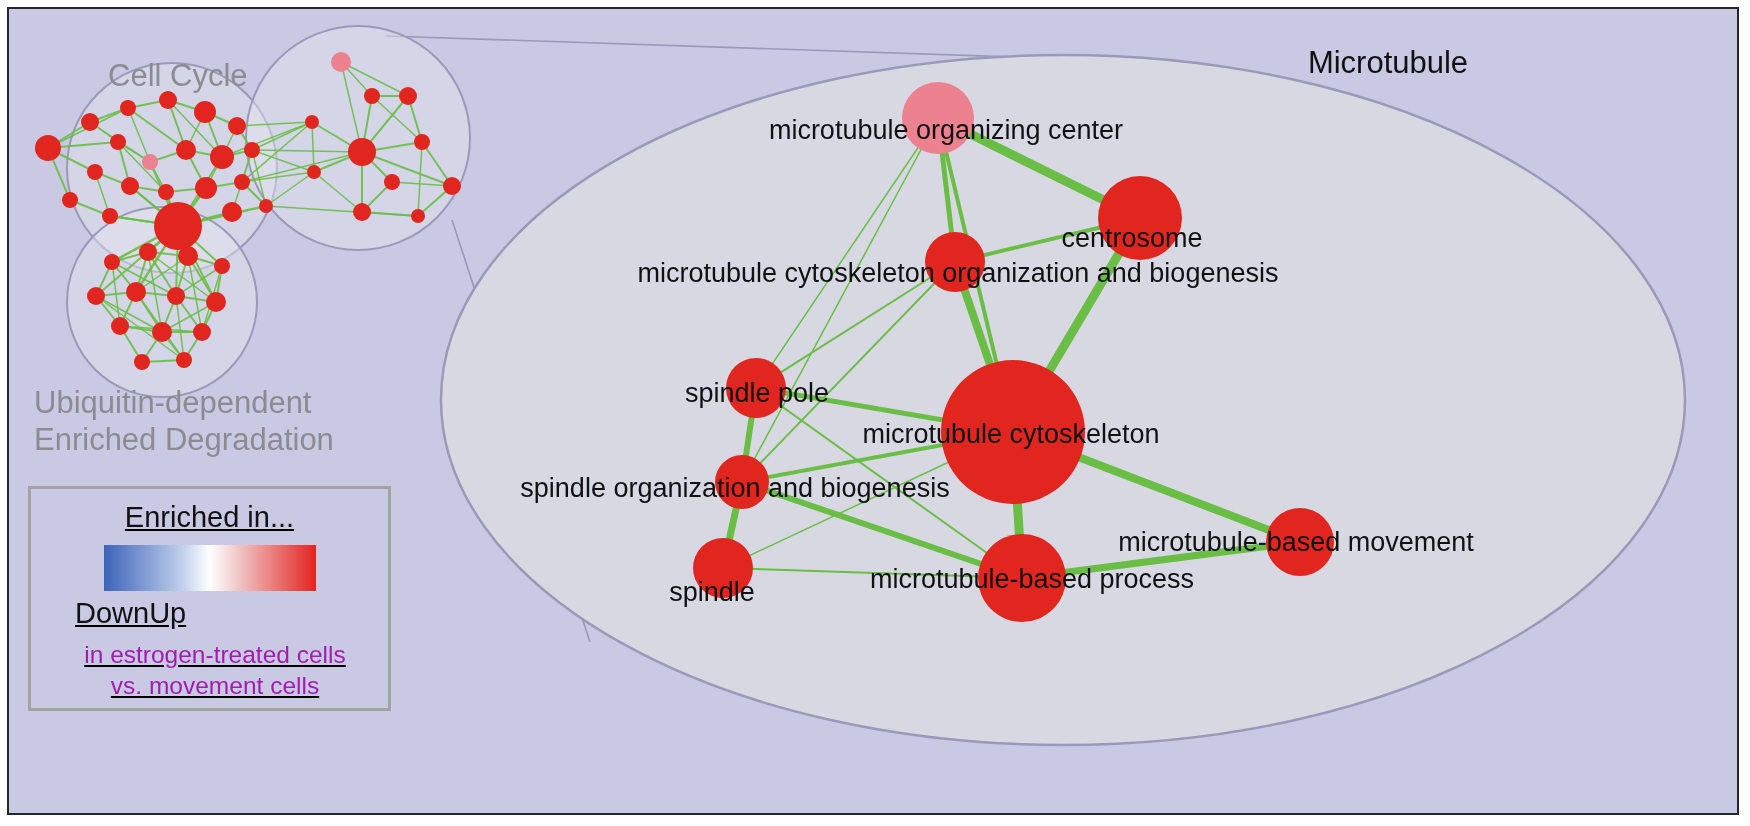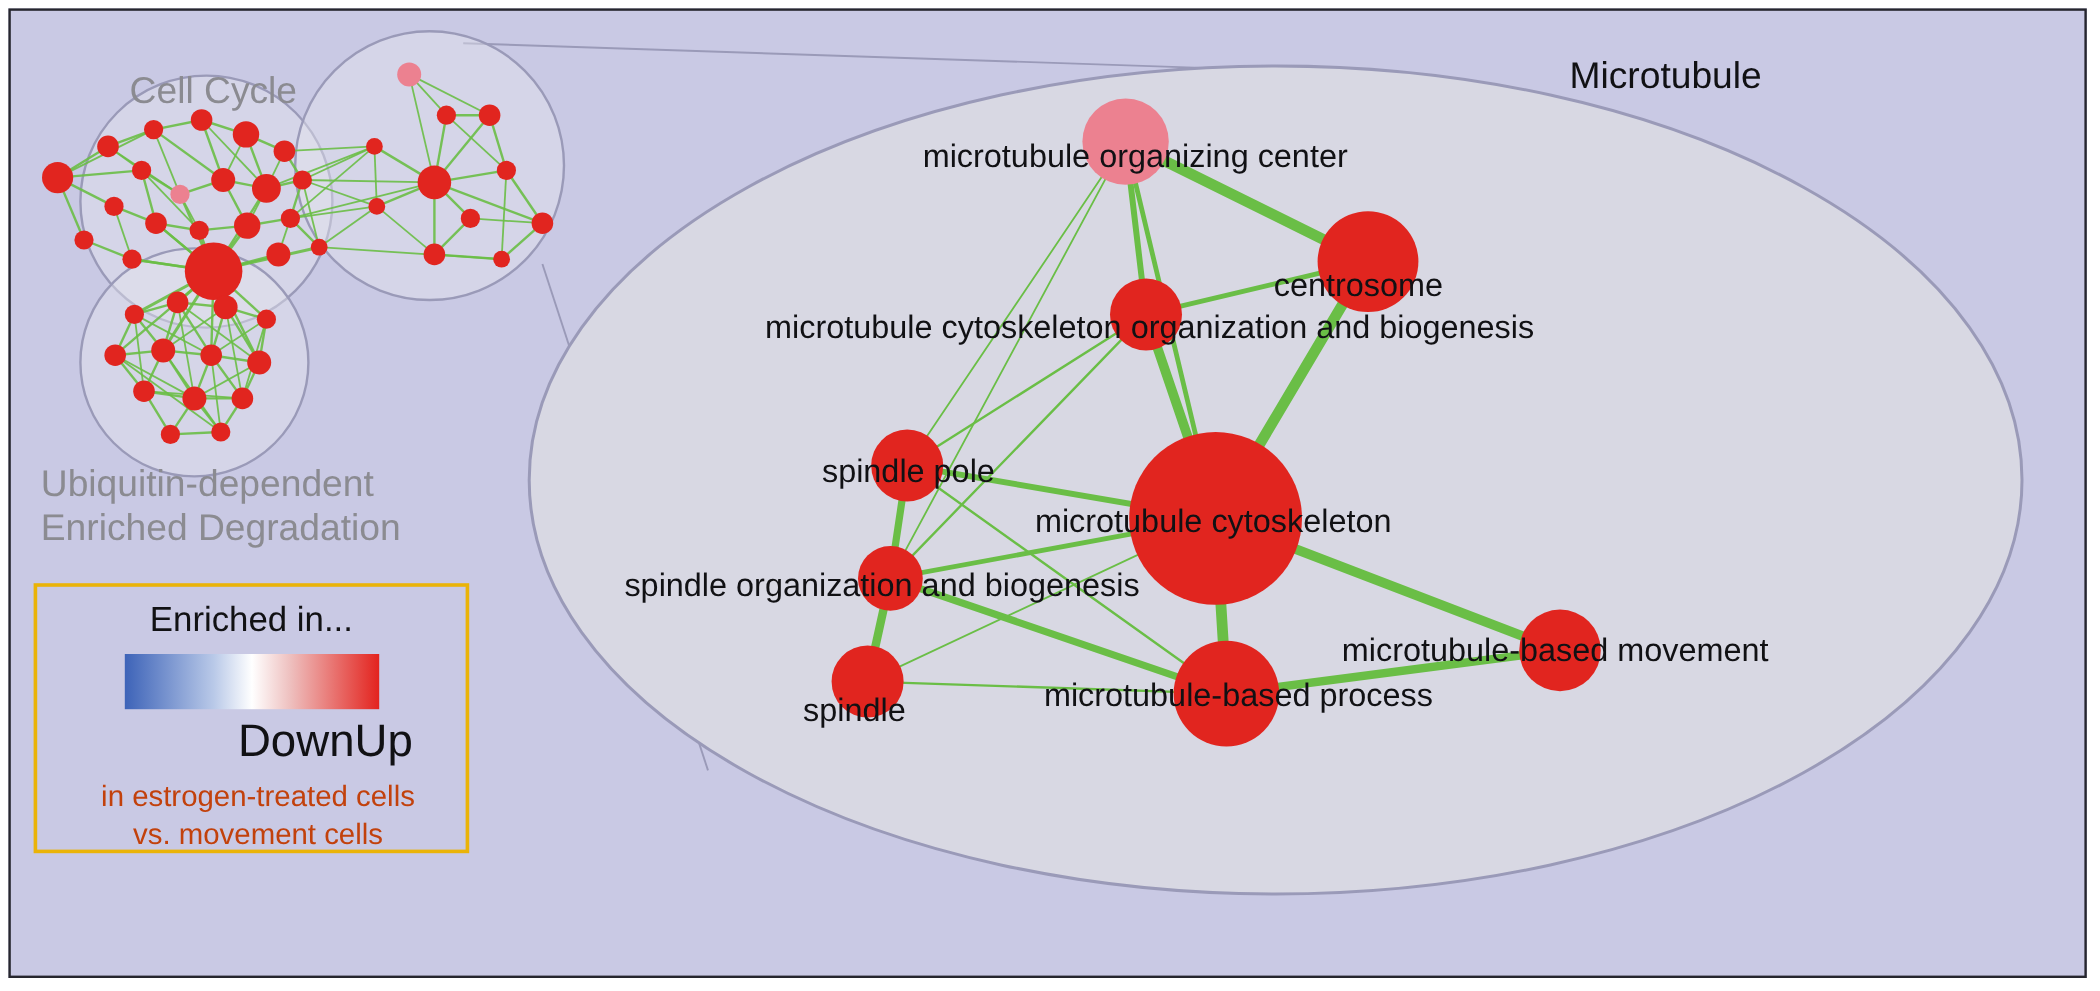--- a/index.html
+++ b/index.html
@@ -4,25 +4,25 @@
 <style>
   html,body{margin:0;padding:0;background:#ffffff;font-family:"Liberation Sans",sans-serif;}
   .stage{position:relative;width:1750px;height:826px;overflow:hidden;background:#ffffff;}
   .panel{position:absolute;left:7px;top:7px;width:1732px;height:808px;background:#c9c9e4;border:2px solid #26262e;box-sizing:border-box;}
   svg.scene{position:absolute;left:0;top:0;width:1750px;height:826px;}
   svg.scene text{font-family:"Liberation Sans",sans-serif;}
   .overlay{position:absolute;white-space:nowrap;}
   .lbl-cellcycle{left:108px;top:46px;font-size:31px;color:#8b8b91;margin-top:12px;}
   .lbl-ubiq{left:34px;top:384px;font-size:31px;color:#8b8b91;line-height:37px;}
   .lbl-micro{left:1283px;top:44px;width:210px;text-align:center;font-size:31px;color:#111114;line-height:38px;}
-  .legend{position:absolute;left:28px;top:486px;width:357px;height:219px;border:3px solid #eab308;box-sizing:content-box;}
+  .legend{position:absolute;left:28px;top:486px;width:357px;height:219px;border:3px solid #a3a3a3;box-sizing:content-box;text-decoration:underline;}
   .legend-title{text-align:center;margin-top:12px;font-size:29px;color:#111114;}
   .legend-bar{width:212px;height:46px;margin:11px auto 6px auto;}
-  .legend-row{display:flex;justify-content:flex-end;padding:0 44px;font-size:38px;color:#111114;}
-  .legend-caption{text-align:center;font-size:24.5px;color:#c2410c;line-height:31px;margin-top:9px;margin-left:11px;}
+  .legend-row{display:flex;justify-content:flex-start;padding:0 44px;font-size:29px;color:#111114;}
+  .legend-caption{text-align:center;font-size:24.5px;color:#a21caf;line-height:31px;margin-top:9px;margin-left:11px;}
 </style>
 </head>
 <body>
 
 <div class="stage">
   <div class="panel" style="background: rgb(201, 201, 228); border-color: rgb(38, 38, 46);"></div>
 
   <svg class="scene" viewBox="0 0 1750 826">
     <g>
         <line x1="386" y1="36" x2="1045" y2="58" stroke="#9a9ab8" stroke-width="1.6"></line>

